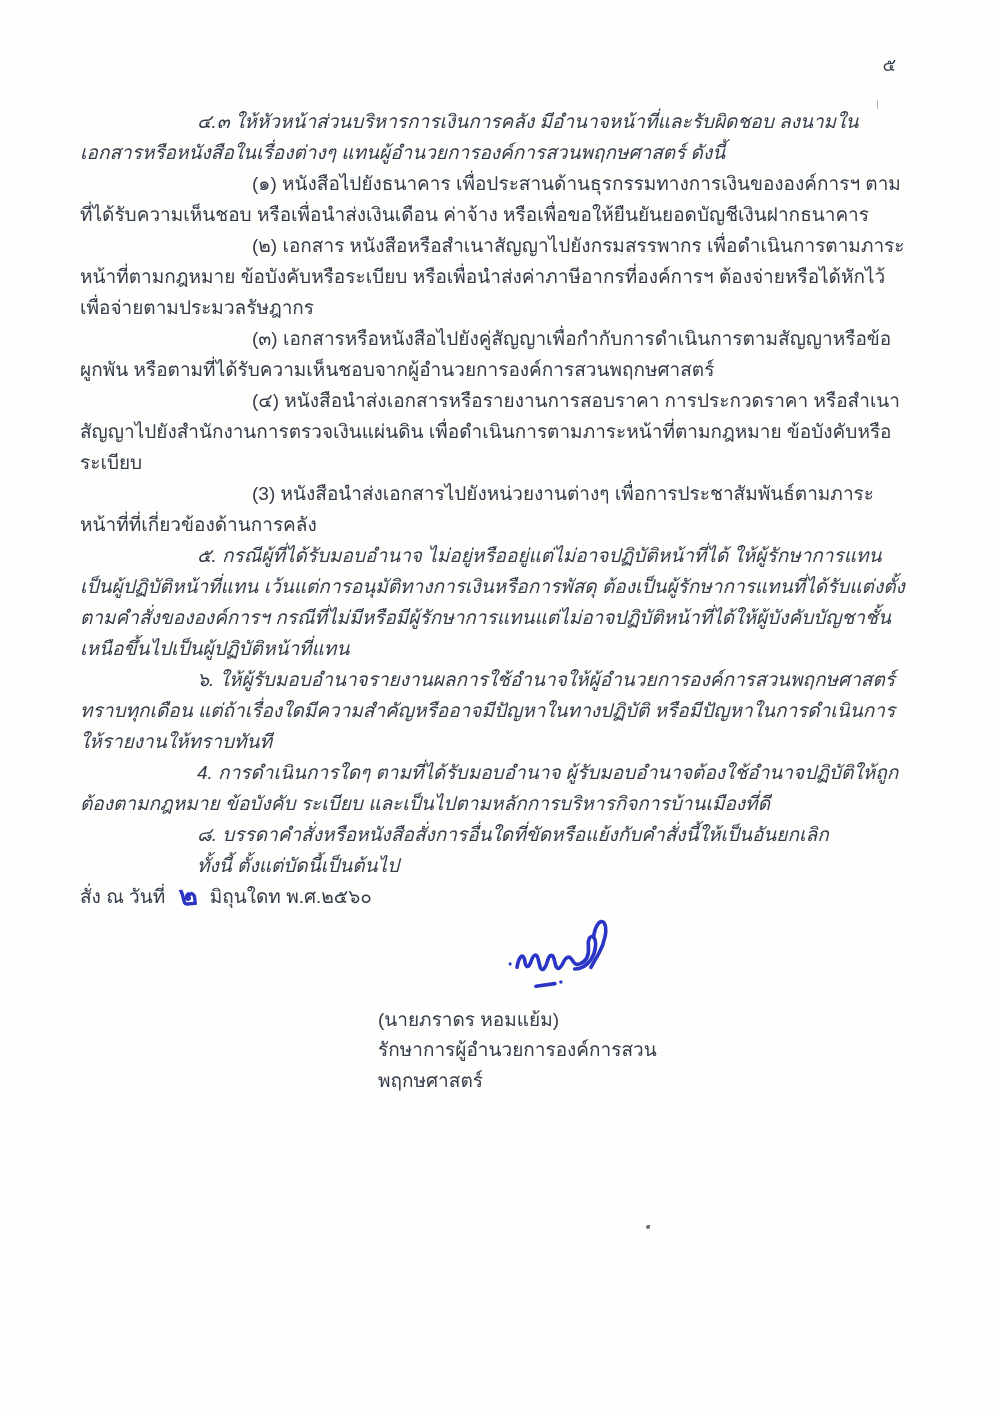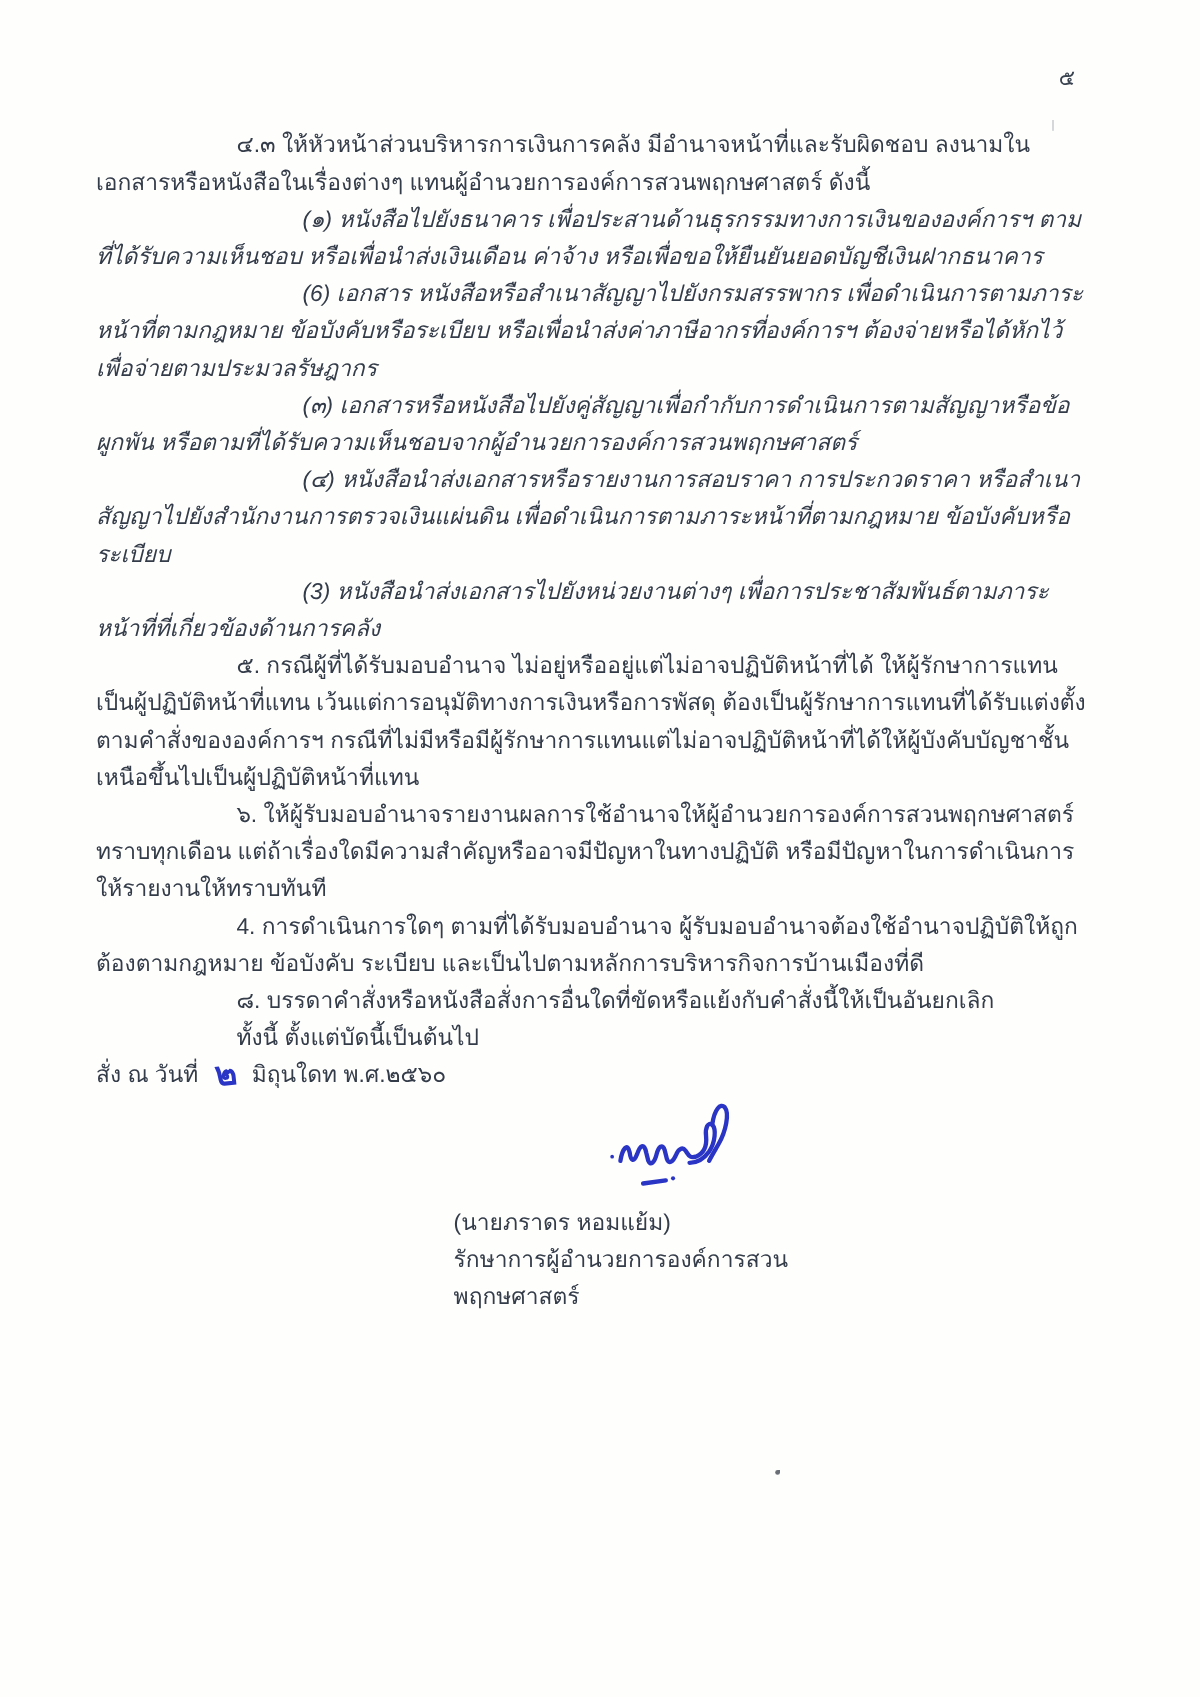--- a/index.html
+++ b/index.html
@@ -29,22 +29,22 @@
   }
   .content {
     position: absolute;
     left: 80px;
     right: 92px;
     top: 106px;
     font-size: 19px;
     line-height: 31px;
   }
   .content p { margin: 0; }
-  .indent-main { text-indent: 117px; }
-  .indent-sub  { text-indent: 172px; font-style: italic; }
+  .indent-main { text-indent: 117px; font-style: italic; }
+  .indent-sub  { text-indent: 172px; }
   .gap    { margin-top: 10px; }
   .gap-lg { margin-top: 22px; }
   .date-line {
     margin-top: 6px;
     margin-left: 220px;
     white-space: nowrap;
   }
   .hand-day {
     display: inline-block;
     color: #2a35c5;
@@ -78,21 +78,21 @@
 <body>
 
 <div class="page">
 
   <div class="page-number">๕</div>
   <div class="artifact-tick"></div>
 
   <div class="content">
     <p class="indent-main">๔.๓ ให้หัวหน้าส่วนบริหารการเงินการคลัง มีอำนาจหน้าที่และรับผิดชอบ  ลงนามในเอกสารหรือหนังสือในเรื่องต่างๆ แทนผู้อำนวยการองค์การสวนพฤกษศาสตร์ ดังนี้</p>
     <p class="indent-sub">(๑) หนังสือไปยังธนาคาร เพื่อประสานด้านธุรกรรมทางการเงินขององค์การฯ ตามที่ได้รับความเห็นชอบ หรือเพื่อนำส่งเงินเดือน ค่าจ้าง หรือเพื่อขอให้ยืนยันยอดบัญชีเงินฝากธนาคาร</p>
-    <p class="indent-sub">(6) เอกสาร หนังสือหรือสำเนาสัญญาไปยังกรมสรรพากร เพื่อดำเนินการตามภาระหน้าที่ตามกฎหมาย ข้อบังคับหรือระเบียบ หรือเพื่อนำส่งค่าภาษีอากรที่องค์การฯ ต้องจ่ายหรือได้หักไว้เพื่อจ่ายตามประมวลรัษฎากร</p>
+    <p class="indent-sub">(๒) เอกสาร หนังสือหรือสำเนาสัญญาไปยังกรมสรรพากร เพื่อดำเนินการตามภาระหน้าที่ตามกฎหมาย ข้อบังคับหรือระเบียบ หรือเพื่อนำส่งค่าภาษีอากรที่องค์การฯ ต้องจ่ายหรือได้หักไว้เพื่อจ่ายตามประมวลรัษฎากร</p>
     <p class="indent-sub">(๓) เอกสารหรือหนังสือไปยังคู่สัญญาเพื่อกำกับการดำเนินการตามสัญญาหรือข้อผูกพัน หรือตามที่ได้รับความเห็นชอบจากผู้อำนวยการองค์การสวนพฤกษศาสตร์</p>
     <p class="indent-sub">(๔) หนังสือนำส่งเอกสารหรือรายงานการสอบราคา การประกวดราคา หรือสำเนาสัญญาไปยังสำนักงานการตรวจเงินแผ่นดิน เพื่อดำเนินการตามภาระหน้าที่ตามกฎหมาย ข้อบังคับหรือระเบียบ</p>
     <p class="indent-sub">(3) หนังสือนำส่งเอกสารไปยังหน่วยงานต่างๆ เพื่อการประชาสัมพันธ์ตามภาระหน้าที่ที่เกี่ยวข้องด้านการคลัง</p>
     <p class="indent-main gap">๕. กรณีผู้ที่ได้รับมอบอำนาจ ไม่อยู่หรืออยู่แต่ไม่อาจปฏิบัติหน้าที่ได้ ให้ผู้รักษาการแทนเป็นผู้ปฏิบัติหน้าที่แทน เว้นแต่การอนุมัติทางการเงินหรือการพัสดุ ต้องเป็นผู้รักษาการแทนที่ได้รับแต่งตั้งตามคำสั่งขององค์การฯ กรณีที่ไม่มีหรือมีผู้รักษาการแทนแต่ไม่อาจปฏิบัติหน้าที่ได้ให้ผู้บังคับบัญชาชั้นเหนือขึ้นไปเป็นผู้ปฏิบัติหน้าที่แทน</p>
     <p class="indent-main gap">๖. ให้ผู้รับมอบอำนาจรายงานผลการใช้อำนาจให้ผู้อำนวยการองค์การสวนพฤกษศาสตร์ทราบทุกเดือน แต่ถ้าเรื่องใดมีความสำคัญหรืออาจมีปัญหาในทางปฏิบัติ หรือมีปัญหาในการดำเนินการให้รายงานให้ทราบทันที</p>
     <p class="indent-main gap">4. การดำเนินการใดๆ ตามที่ได้รับมอบอำนาจ  ผู้รับมอบอำนาจต้องใช้อำนาจปฏิบัติให้ถูกต้องตามกฎหมาย ข้อบังคับ ระเบียบ และเป็นไปตามหลักการบริหารกิจการบ้านเมืองที่ดี</p>
     <p class="indent-main gap">๘. บรรดาคำสั่งหรือหนังสือสั่งการอื่นใดที่ขัดหรือแย้งกับคำสั่งนี้ให้เป็นอันยกเลิก</p>
     <p class="indent-main gap-lg">ทั้งนี้ ตั้งแต่บัดนี้เป็นต้นไป</p>
 
     <p class="date-line"><span>สั่ง ณ วันที่</span><span class="hand-day">๒</span><span>มิถุนใดท พ.ศ.๒๕๖๐</span></p>

